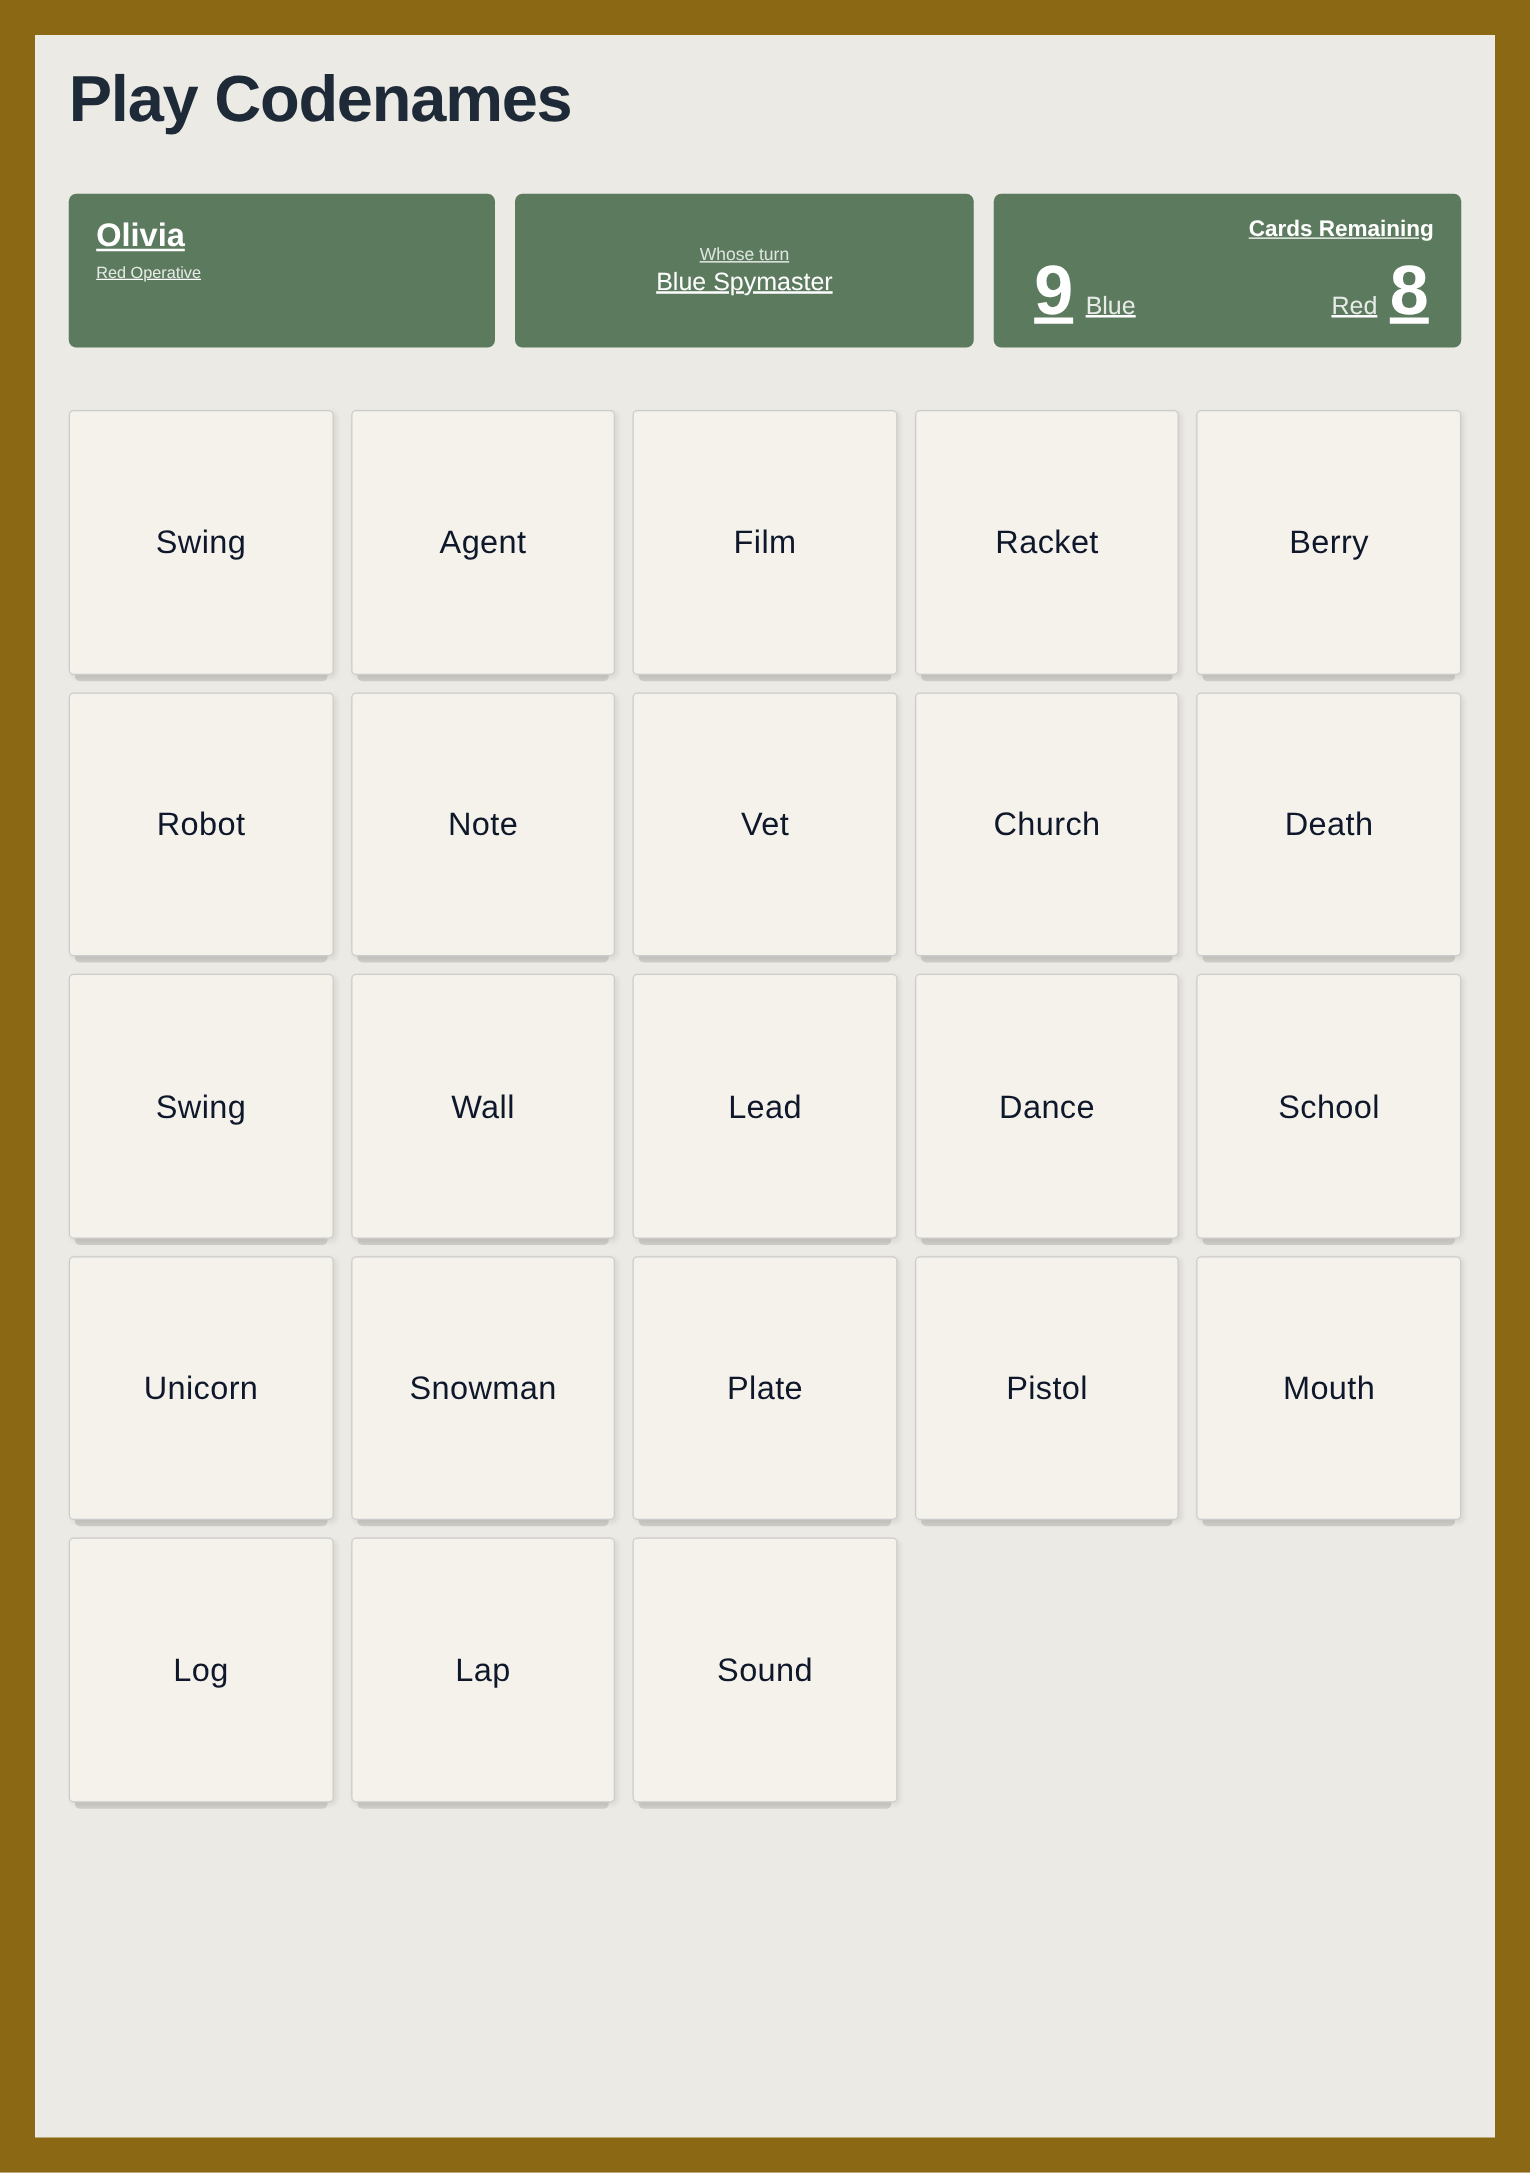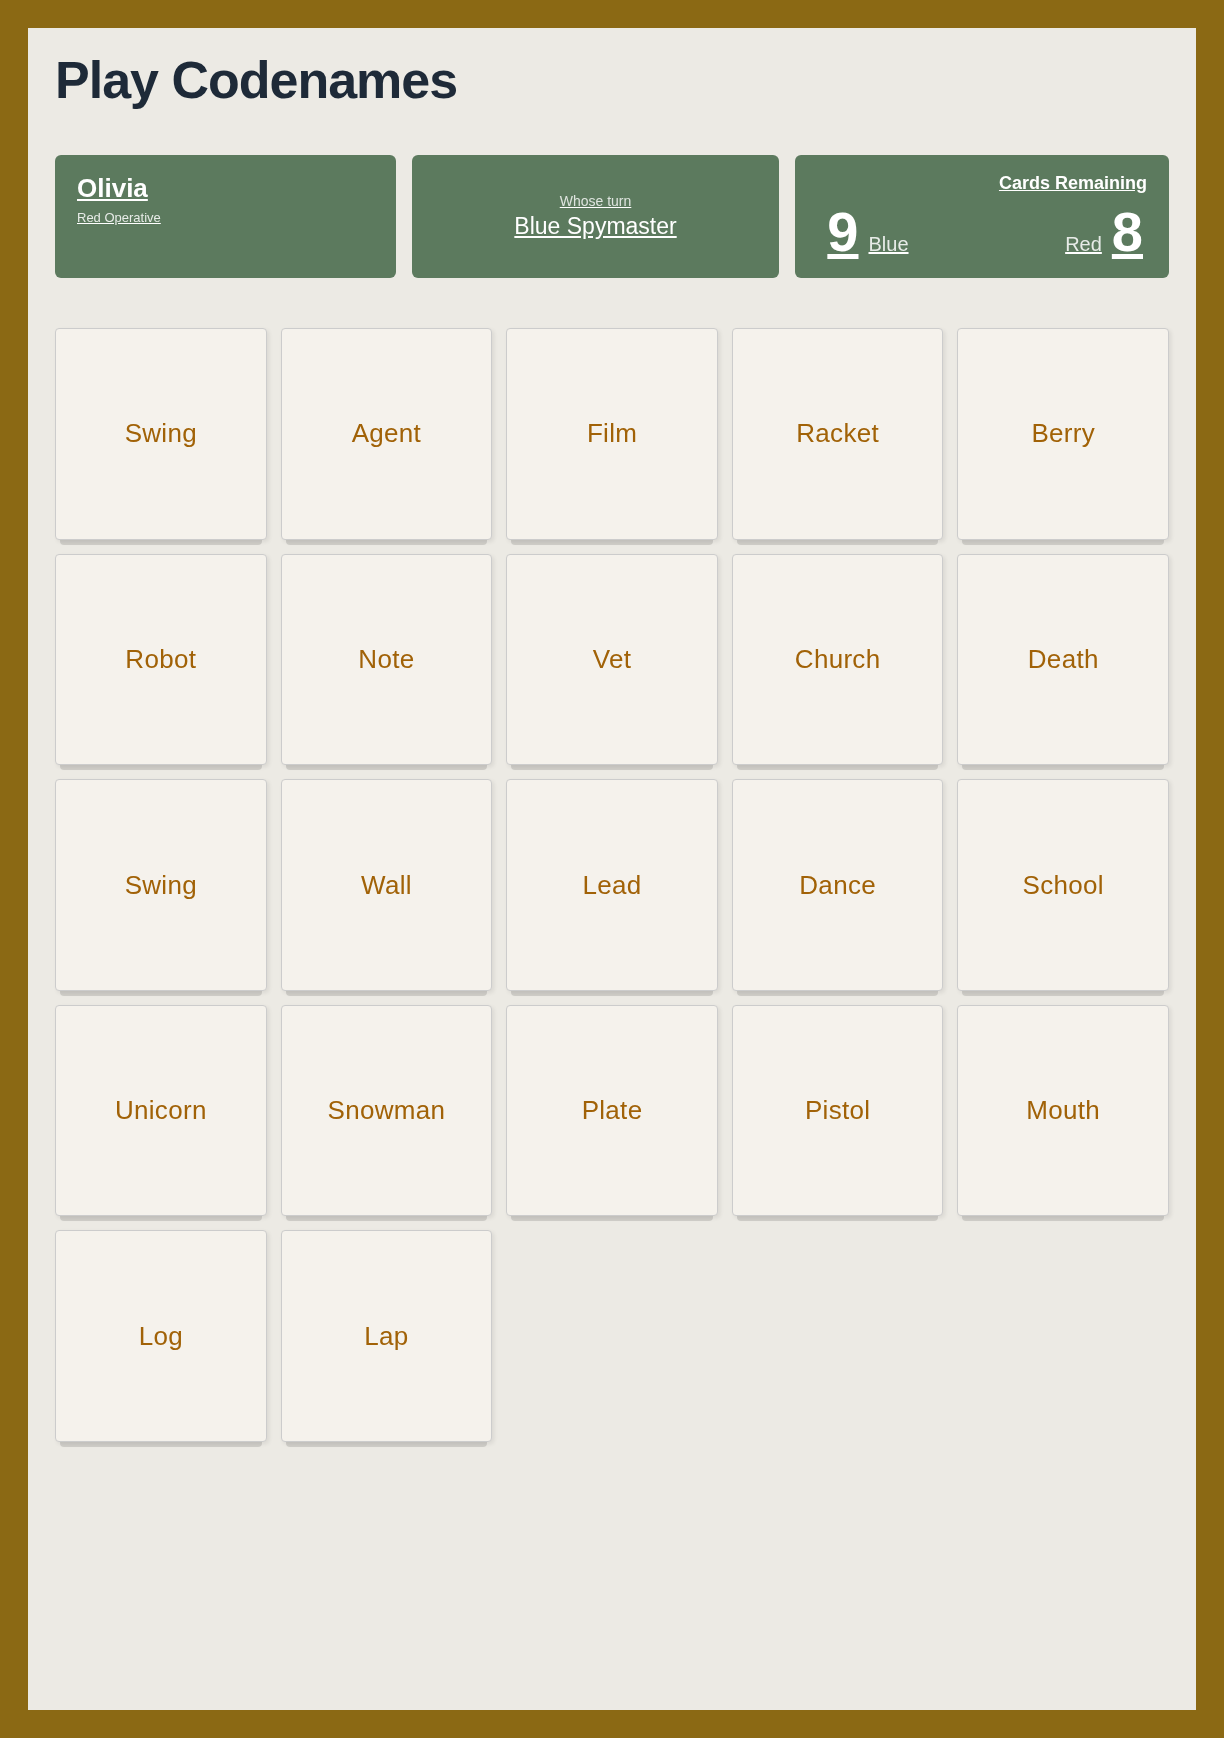--- a/index.html
+++ b/index.html
@@ -92,21 +92,21 @@
 
     .whose-turn-label {
       font-family: Arial, Helvetica, sans-serif;
       font-size: 14px;
       color: rgba(255,255,255,0.8);
       margin-bottom: 4px;
     }
 
     .whose-turn-value {
       font-family: Arial, Helvetica, sans-serif;
-      font-size: 23px;
+      font-size: 20px;
       font-weight: 400;
       color: white;
     }
 
     .cards-remaining-title {
       font-family: Arial, Helvetica, sans-serif;
       font-size: 18px;
       font-weight: 700;
       color: white;
       margin-bottom: 10px;
@@ -177,21 +177,21 @@
       right: 4px;
       height: 5px;
       background: rgba(0,0,0,0.12);
       border-radius: 0 0 4px 4px;
     }
 
     .word-card-text {
       font-family: Arial, Helvetica, sans-serif;
       font-size: 26px;
       font-weight: 400;
-      color: #a16207;
+      color: #0f172a;
       text-align: center;
       letter-spacing: 0.3px;
     }
   </style>
 </head>
 <body>
 
 <div class="page-wrapper">
 
   <h1 class="page-title">Play Codenames</h1>
@@ -284,15 +284,18 @@
       </div>
       <div class="word-card">
         <span class="word-card-text">Mouth</span>
       </div>
       <div class="word-card">
         <span class="word-card-text">Log</span>
       </div>
       <div class="word-card">
         <span class="word-card-text">Lap</span>
       </div>
+      <div class="word-card">
+        <span class="word-card-text">Sound</span>
+      </div>
     </div>
 
 </div>
 
 </body></html>

